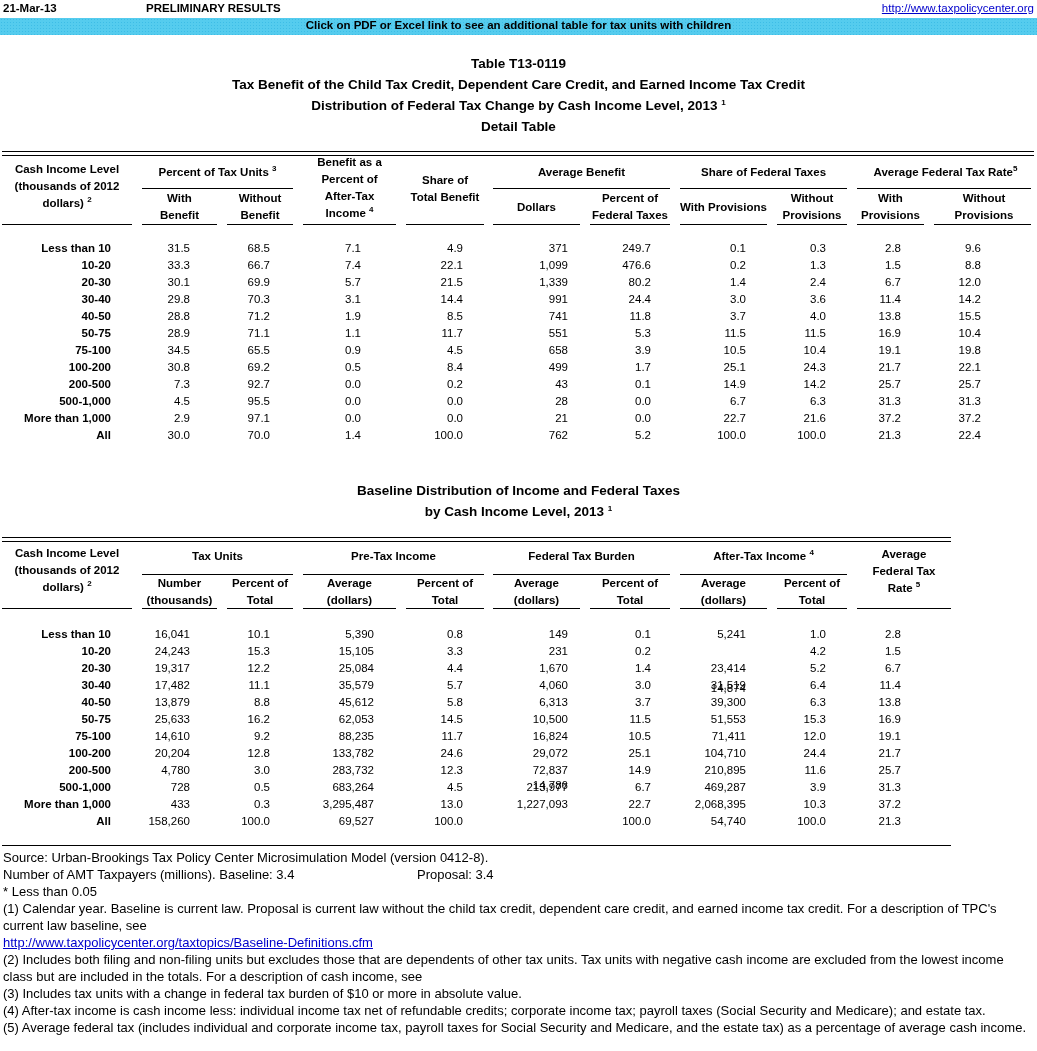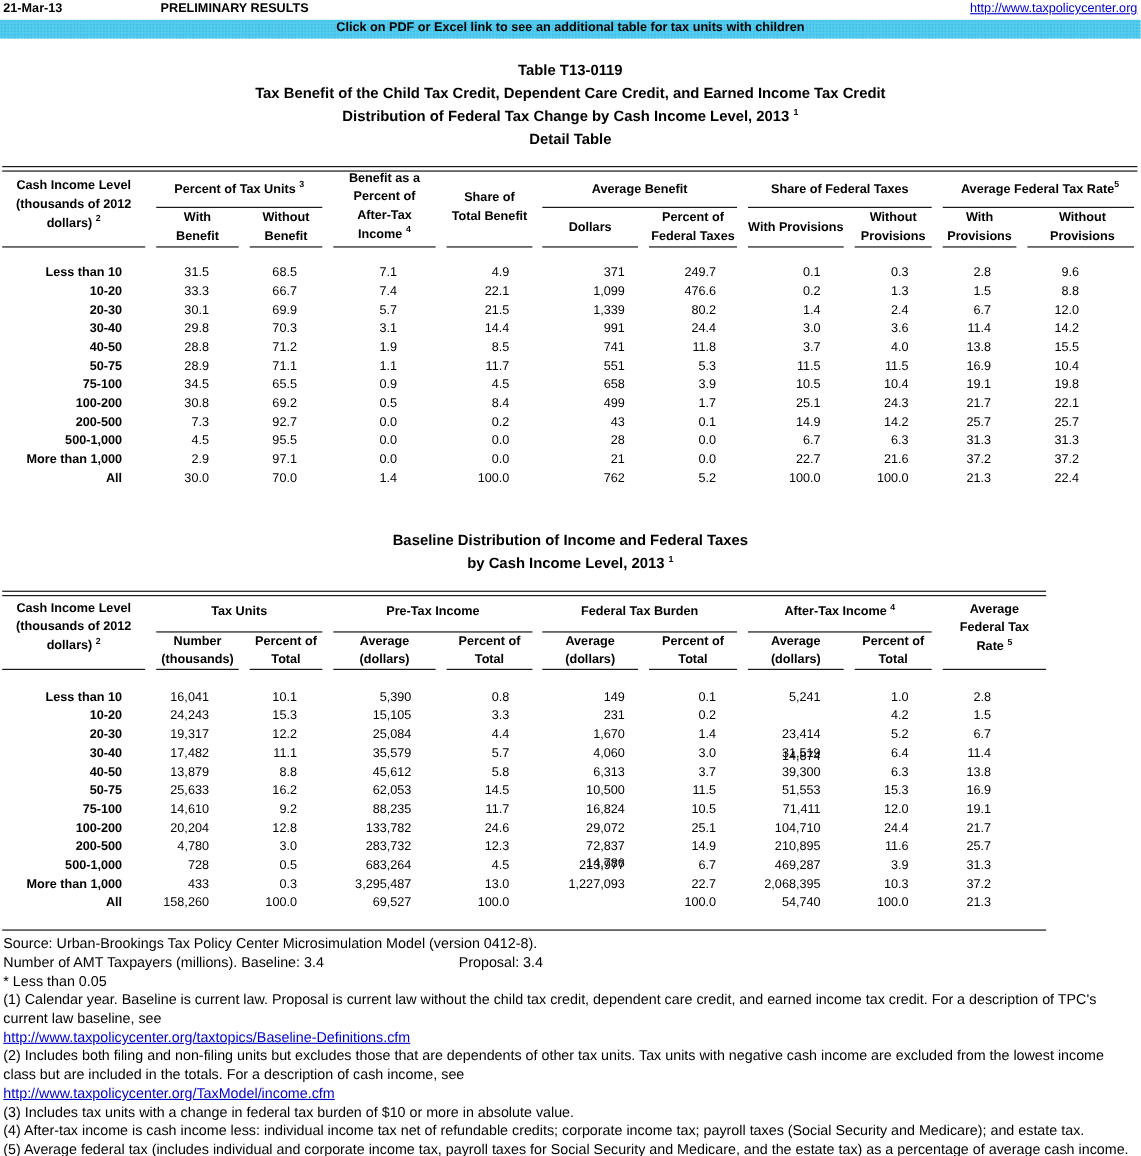--- a/index.html
+++ b/index.html
@@ -501,17 +501,16 @@
 <div class="notes" style="top:849px;">
   <span class="ln">Source: Urban-Brookings Tax Policy Center Microsimulation Model (version 0412-8).</span>
   <span class="ln" style="position:relative;">
     <span>Number of AMT Taxpayers (millions).  Baseline: 3.4</span>
     <span style="position:absolute; left:414px;">Proposal: 3.4</span>
   </span>
   <span class="ln">* Less than 0.05</span>
   <span class="ln">(1) Calendar year. Baseline is current law.  Proposal is current law without the child tax credit, dependent care credit, and earned income tax credit.  For a description of TPC's current law baseline, see</span>
   <span class="ln"><a>http://www.taxpolicycenter.org/taxtopics/Baseline-Definitions.cfm</a></span>
   <span class="ln">(2) Includes both filing and non-filing units but excludes those that are dependents of other tax units. Tax units with negative cash income are excluded from the lowest income class but are included in the totals. For a description of cash income, see</span>
-  <span class="ln"><a>http://www.taxpolicycenter.org/TaxModel/income.cfm</a></span>
   <span class="ln">(3) Includes tax units with a change in federal tax burden of $10 or more in absolute value.</span>
   <span class="ln">(4) After-tax income is cash income less: individual income tax net of refundable credits; corporate income tax; payroll taxes (Social Security and Medicare); and estate tax.</span>
   <span class="ln">(5) Average federal tax (includes individual and corporate income tax, payroll taxes for Social Security and Medicare, and the estate tax) as a percentage of average cash income.</span>
 </div>
 
 </body></html>

